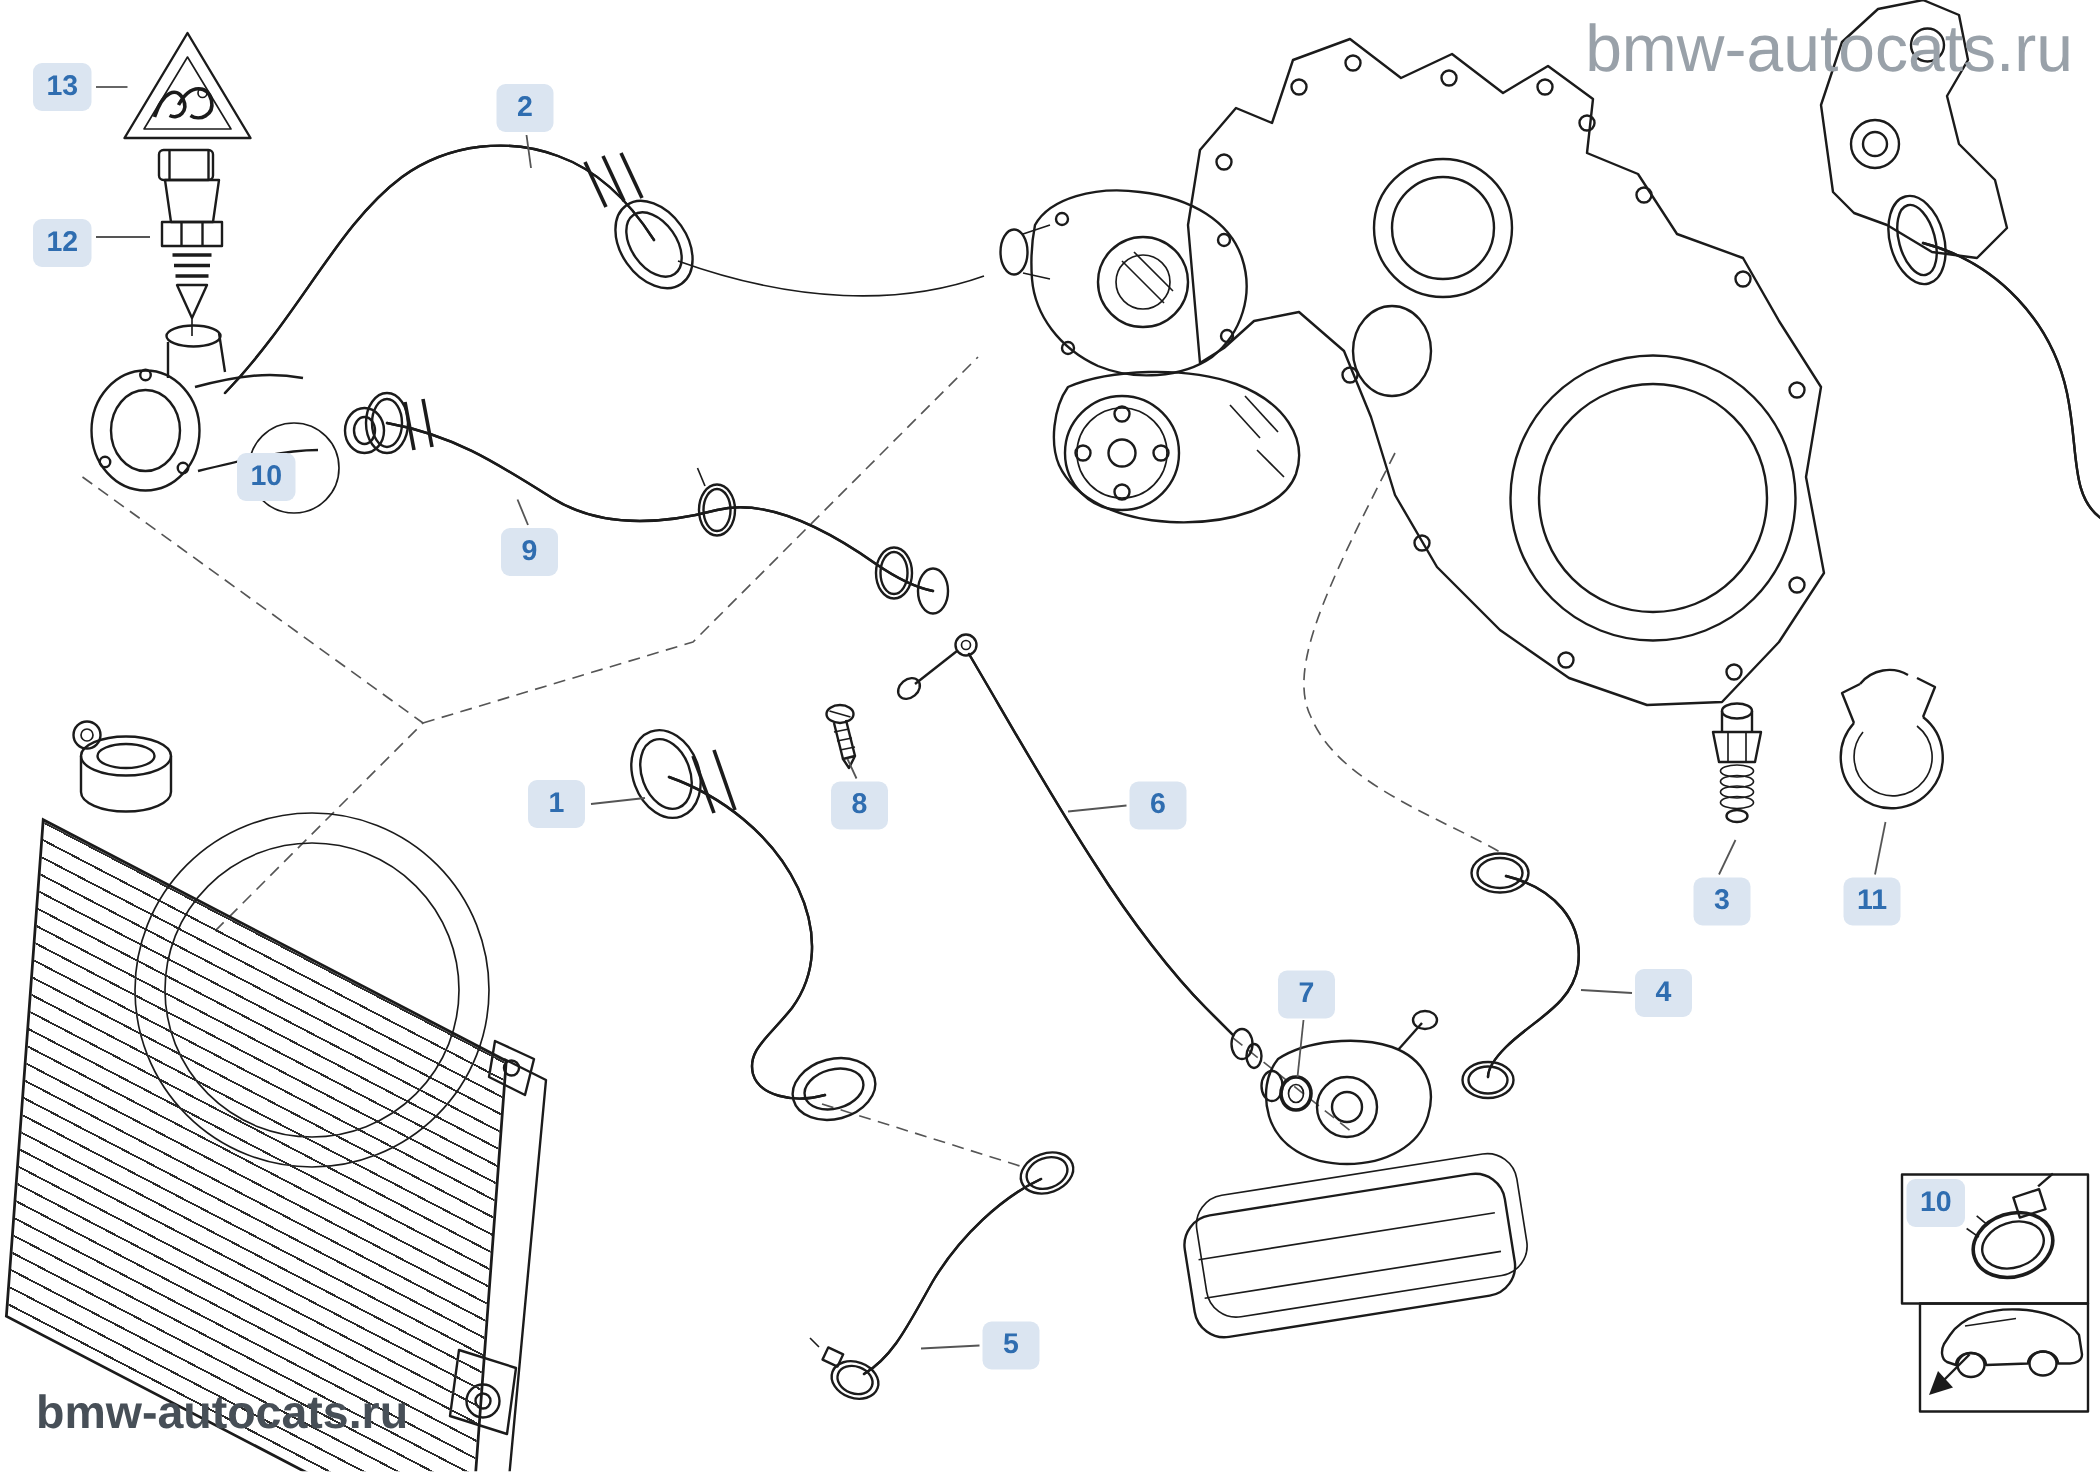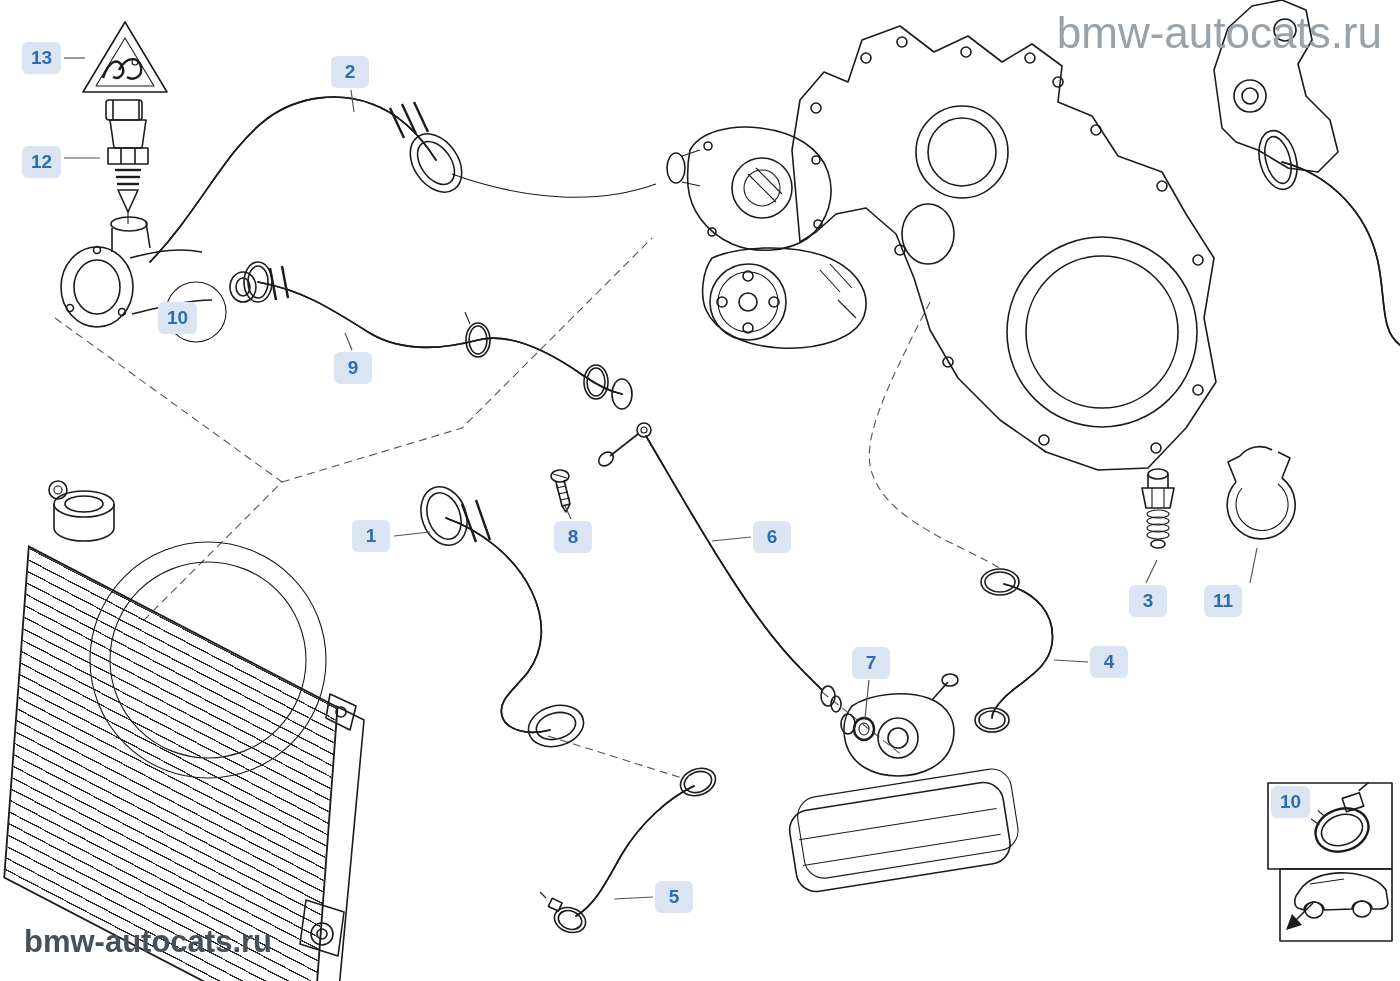--- a/index.html
+++ b/index.html
@@ -332,21 +332,21 @@
   <div class="callout" style="left:22px;top:42px;">13</div>
   <div class="callout" style="left:22px;top:146px;">12</div>
   <div class="callout" style="left:331px;top:56px;">2</div>
   <div class="callout" style="left:158px;top:302px;">10</div>
   <div class="callout" style="left:334px;top:352px;">9</div>
   <div class="callout" style="left:352px;top:520px;">1</div>
   <div class="callout" style="left:554px;top:521px;">8</div>
   <div class="callout" style="left:753px;top:521px;">6</div>
   <div class="callout" style="left:852px;top:647px;">7</div>
   <div class="callout" style="left:1129px;top:585px;">3</div>
-  <div class="callout" style="left:1204px;top:585px;">11</div>
+  <div class="callout" style="left:1229px;top:585px;">11</div>
   <div class="callout" style="left:1090px;top:646px;">4</div>
   <div class="callout" style="left:655px;top:881px;">5</div>
   <div class="callout" style="left:1271px;top:786px;">10</div>
 
   <div class="wm-top">bmw-autocats.ru</div>
   <div class="wm-bottom">bmw-autocats.ru</div>
 
 </div>
 
 </body></html>

